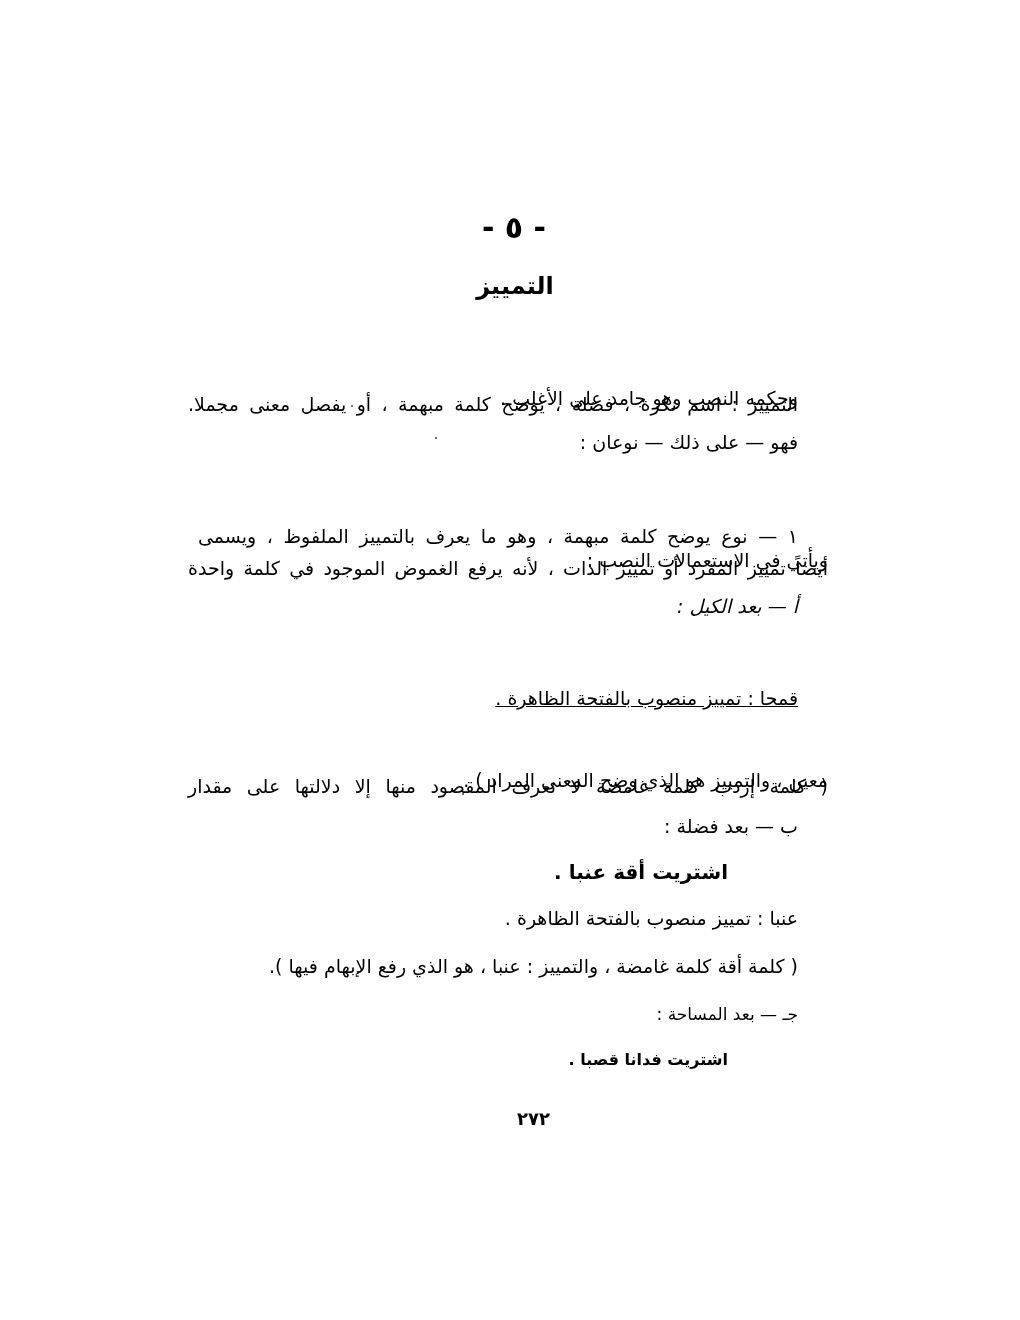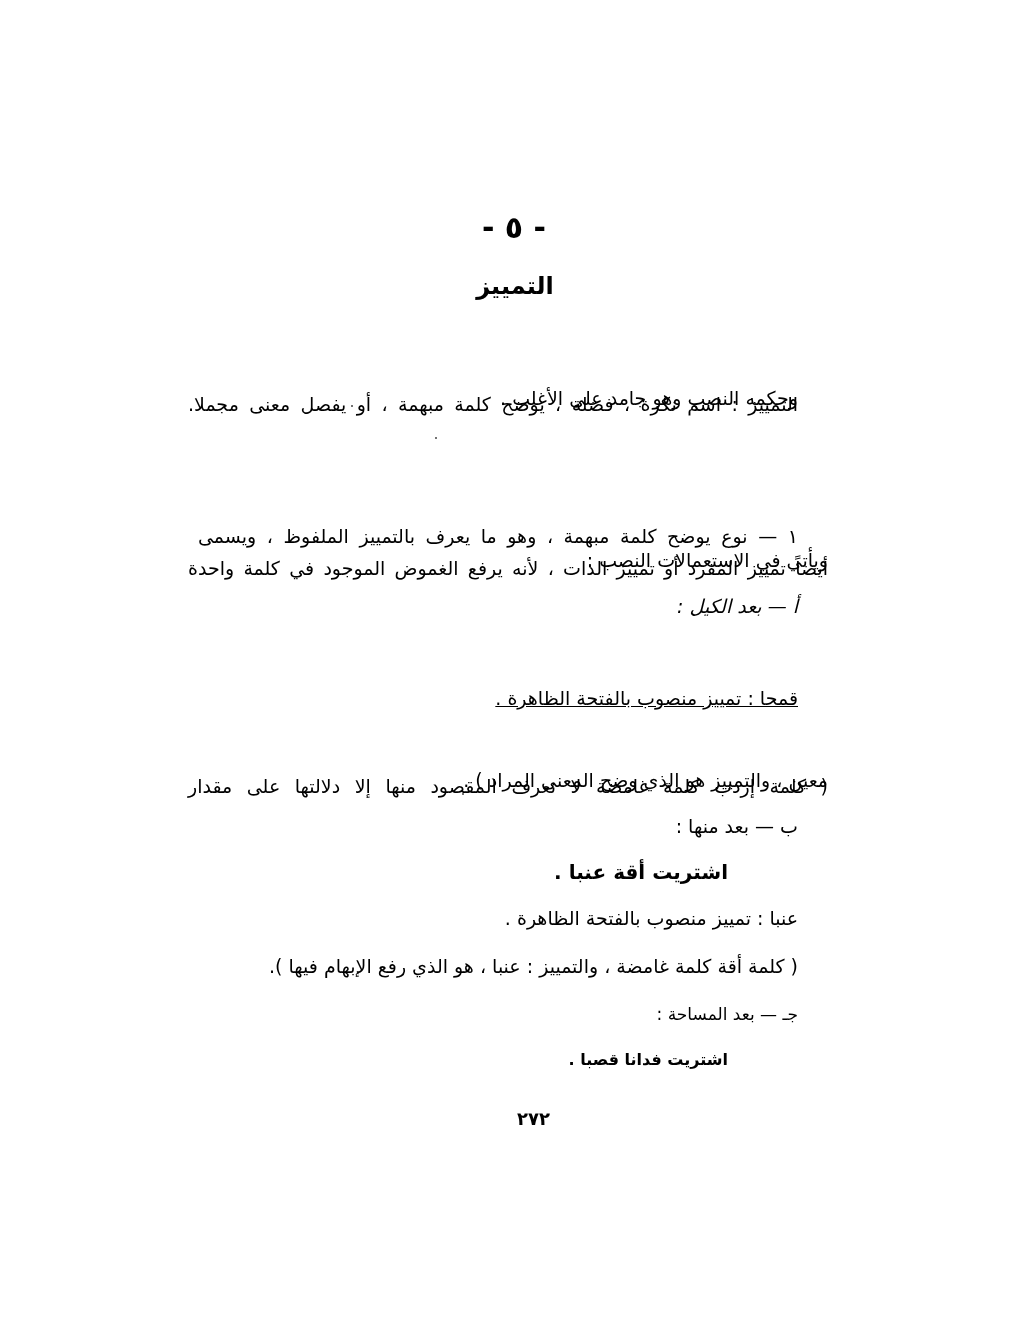--- a/index.html
+++ b/index.html
@@ -81,31 +81,32 @@
 <body>
 
 <div class="page">
 
   <div class="chapter-number">- ٥ -</div>
   <div class="chapter-title">التمييز</div>
 
   <div class="line justify" style="right:222px; top:350px; width:610px;">التمييز : اسم نكرة ، فضلة ، يوضح كلمة مبهمة ، أو يفصل معنى مجملا.</div>
   <div class="line" style="right:222px; top:384px;">وحكمه النصب وهو جامد على الأغلب .</div>
 
+  <div class="line" style="right:222px; top:428px;">فهو — على ذلك — نوعان :</div>
 
   <div class="line justify" style="right:222px; top:482px; width:600px;">١ — نوع يوضح كلمة مبهمة ، وهو ما يعرف بالتمييز الملفوظ ، ويسمى</div>
   <div class="line justify" style="right:192px; top:514px; width:640px;">أيضاً تمييز المفرد أو تمييز الذات ، لأنه يرفع الغموض الموجود في كلمة واحدة</div>
   <div class="line" style="right:192px; top:546px;">ويأتي في الاستعمالات النصب :</div>
 
   <div class="line" style="right:222px; top:592px;font-style:italic;">أ — بعد الكيل :</div>
   <div class="line" style="right:222px; top:684px;text-decoration:underline;">قمحا : تمييز منصوب بالفتحة الظاهرة .</div>
   <div class="line justify" style="right:192px; top:732px; width:640px;">( كلمة إردب كلمة غامضة لا نعرف المقصود منها إلا دلالتها على مقدار</div>
   <div class="line" style="right:192px; top:766px;">معين ، والتمييز هو الذي وضح المعنى المراد ) .</div>
 
-  <div class="line" style="right:222px; top:812px;">ب — بعد منها :</div>
+  <div class="line" style="right:222px; top:812px;">ب — بعد فضلة :</div>
   <div class="line bold" style="right:292px; top:858px; font-size:20px;">اشتريت أقة عنبا .</div>
   <div class="line" style="right:222px; top:904px;">عنبا : تمييز منصوب بالفتحة الظاهرة .</div>
   <div class="line" style="right:222px; top:952px;">( كلمة أقة كلمة غامضة ، والتمييز : عنبا ، هو الذي رفع الإبهام فيها ).</div>
 
   <div class="line" style="right:222px; top:1000px; font-size:17px;">جـ — بعد المساحة :</div>
   <div class="line bold" style="right:292px; top:1046px; font-size:16px;">اشتريت فدانا قصبا .</div>
 
   <div class="page-number">٢٧٢</div>
 
   <span class="dot" style="left:351px; top:405px;"></span>

